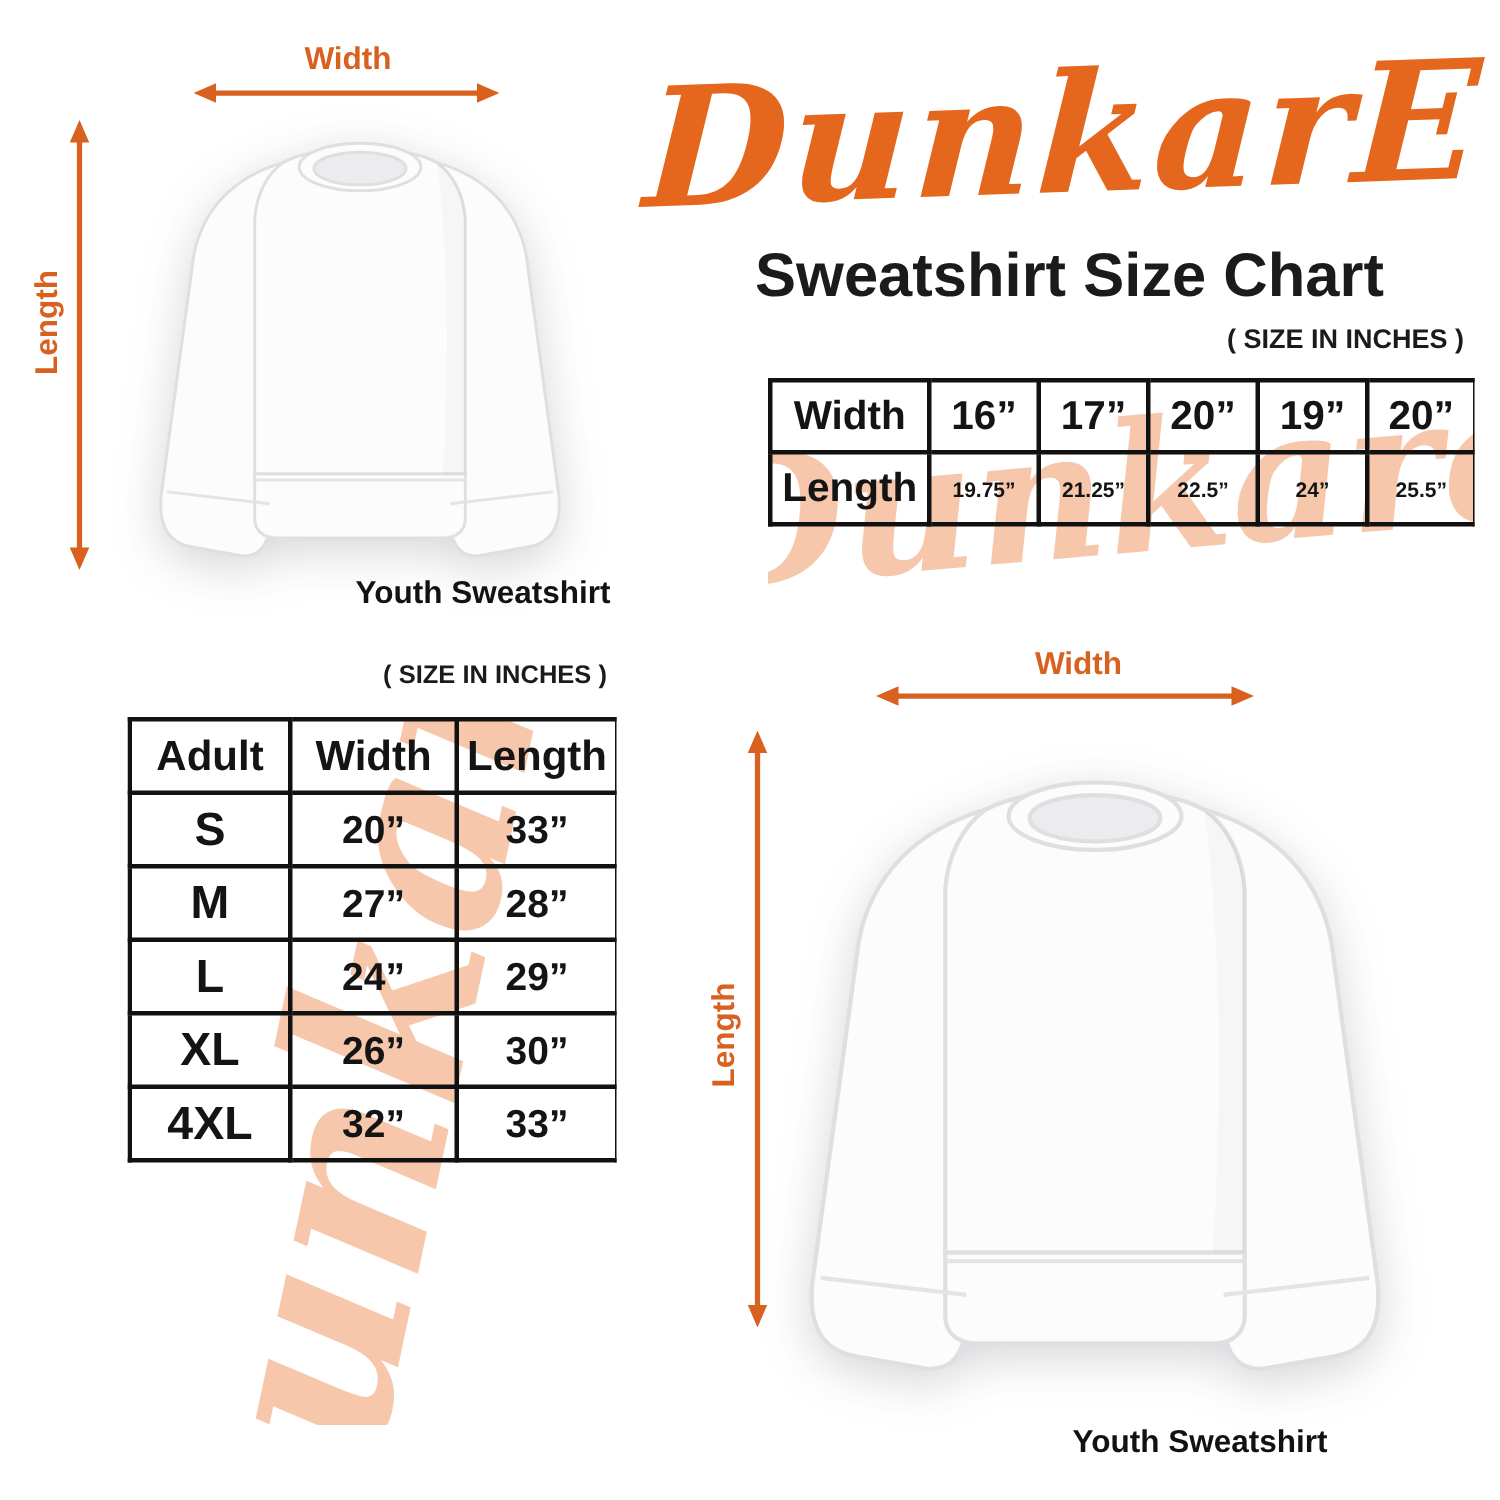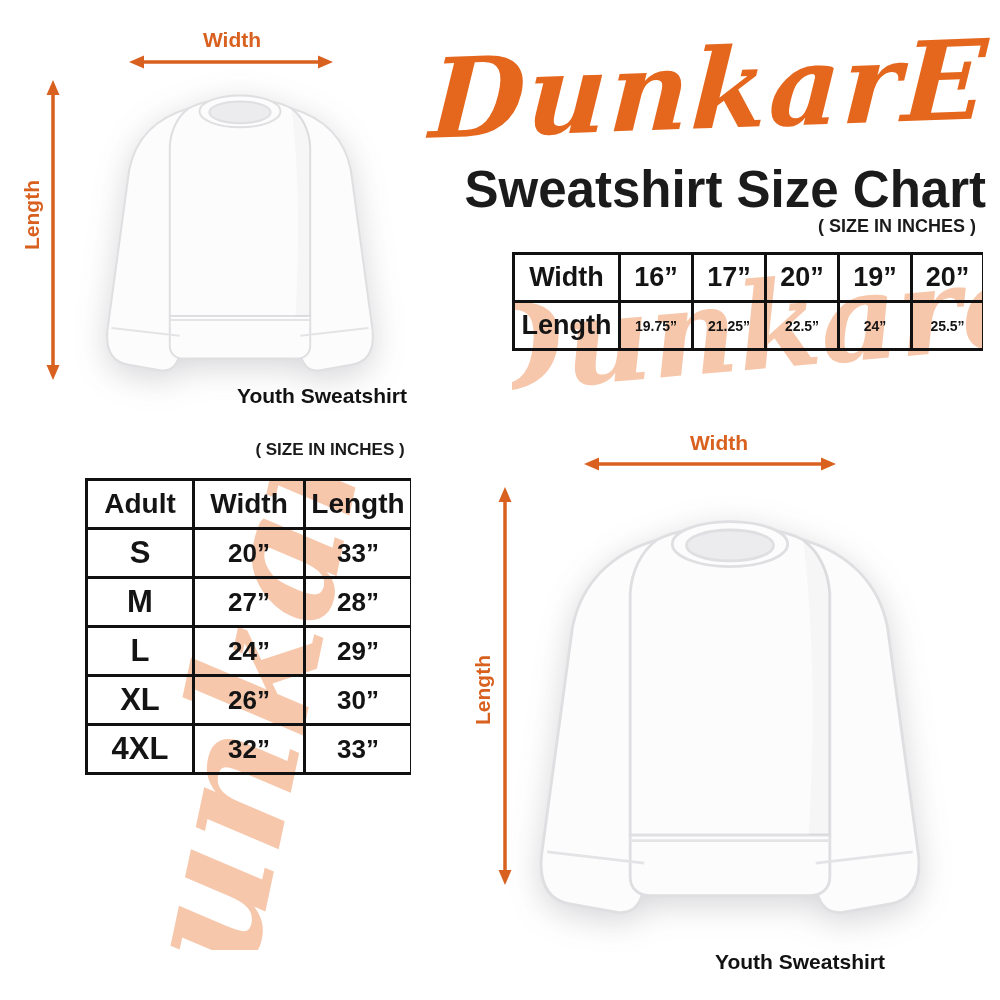--- a/index.html
+++ b/index.html
@@ -10,22 +10,22 @@
   .abs{position:absolute;}
 
   
   .logo{
     left:430px;top:16px;width:556px;height:148px;line-height:148px;
     text-align:center;font-family:"DejaVu Serif",serif;font-style:italic;font-weight:bold;
     font-size:110px;color:#E5671E;transform:rotate(-2deg) skewX(-5deg);letter-spacing:2px;
     user-select:none;
   }
   .title{
-    left:440px;top:160px;width:546px;text-align:right;
-    font-size:51px;font-weight:bold;color:#1b1b1b;letter-spacing:0;
+    left:440px;top:160px;width:546px;text-align:center;
+    font-size:41px;font-weight:bold;color:#1b1b1b;letter-spacing:0;
   }
   .hdr-note{
     left:440px;top:216px;width:536px;text-align:right;
     font-size:18px;font-weight:bold;color:#1b1b1b;
   }
 
   
   .wm-wrap{overflow:hidden;}
   .wm{
     position:absolute;left:50%;top:50%;color:#F6C7AB;white-space:nowrap;

